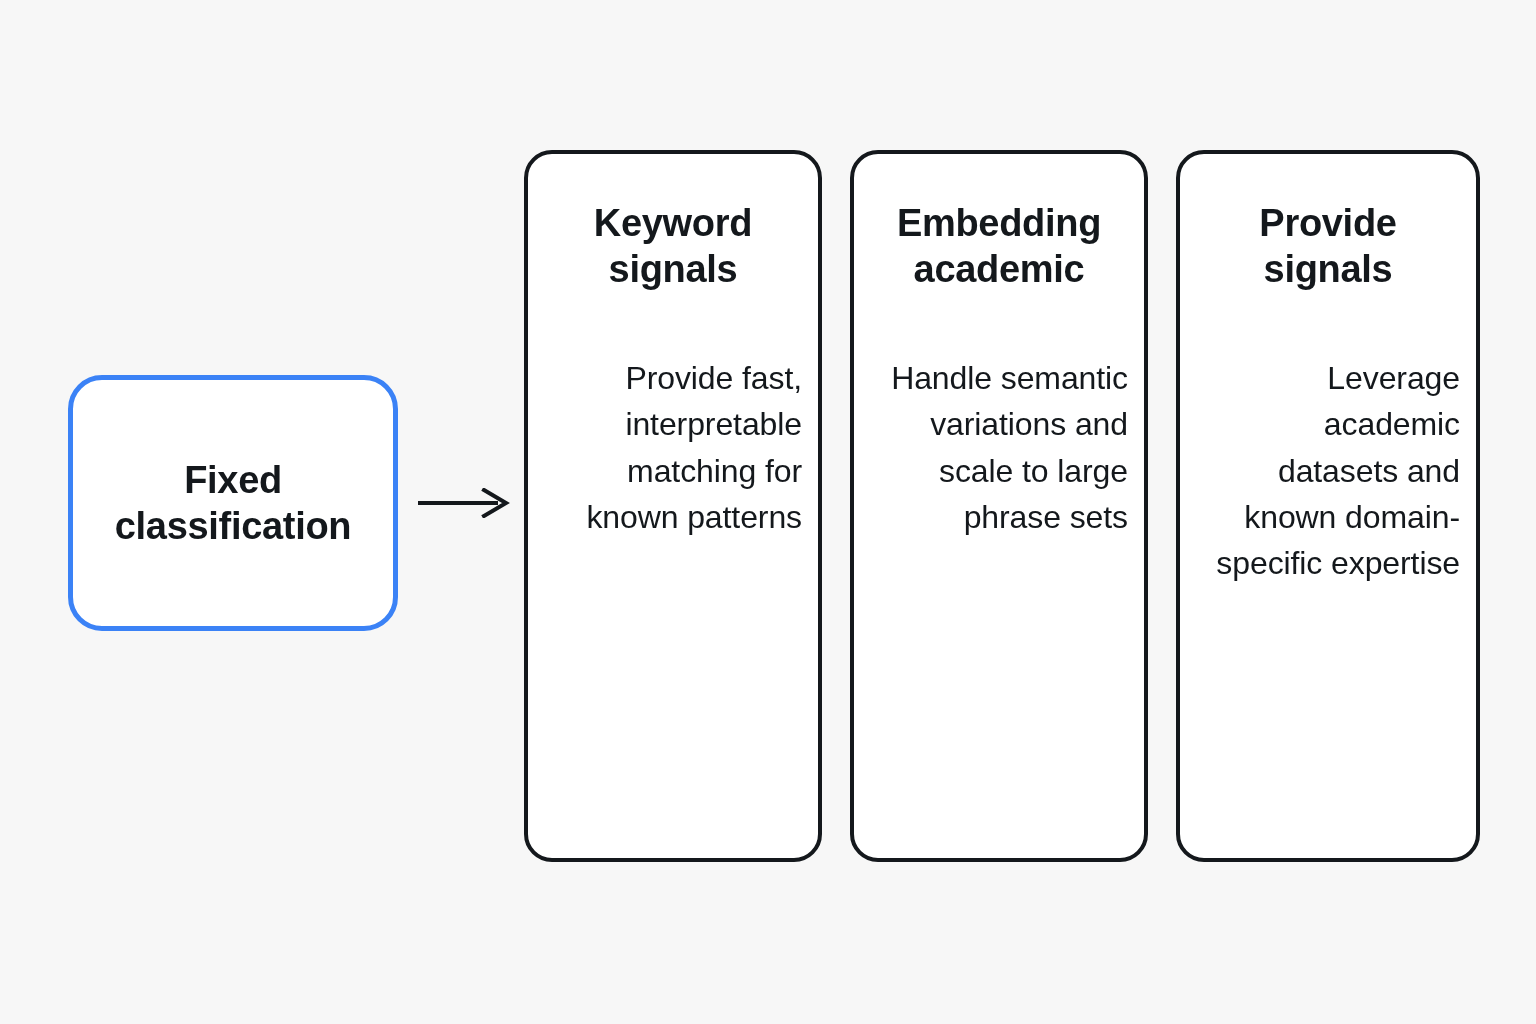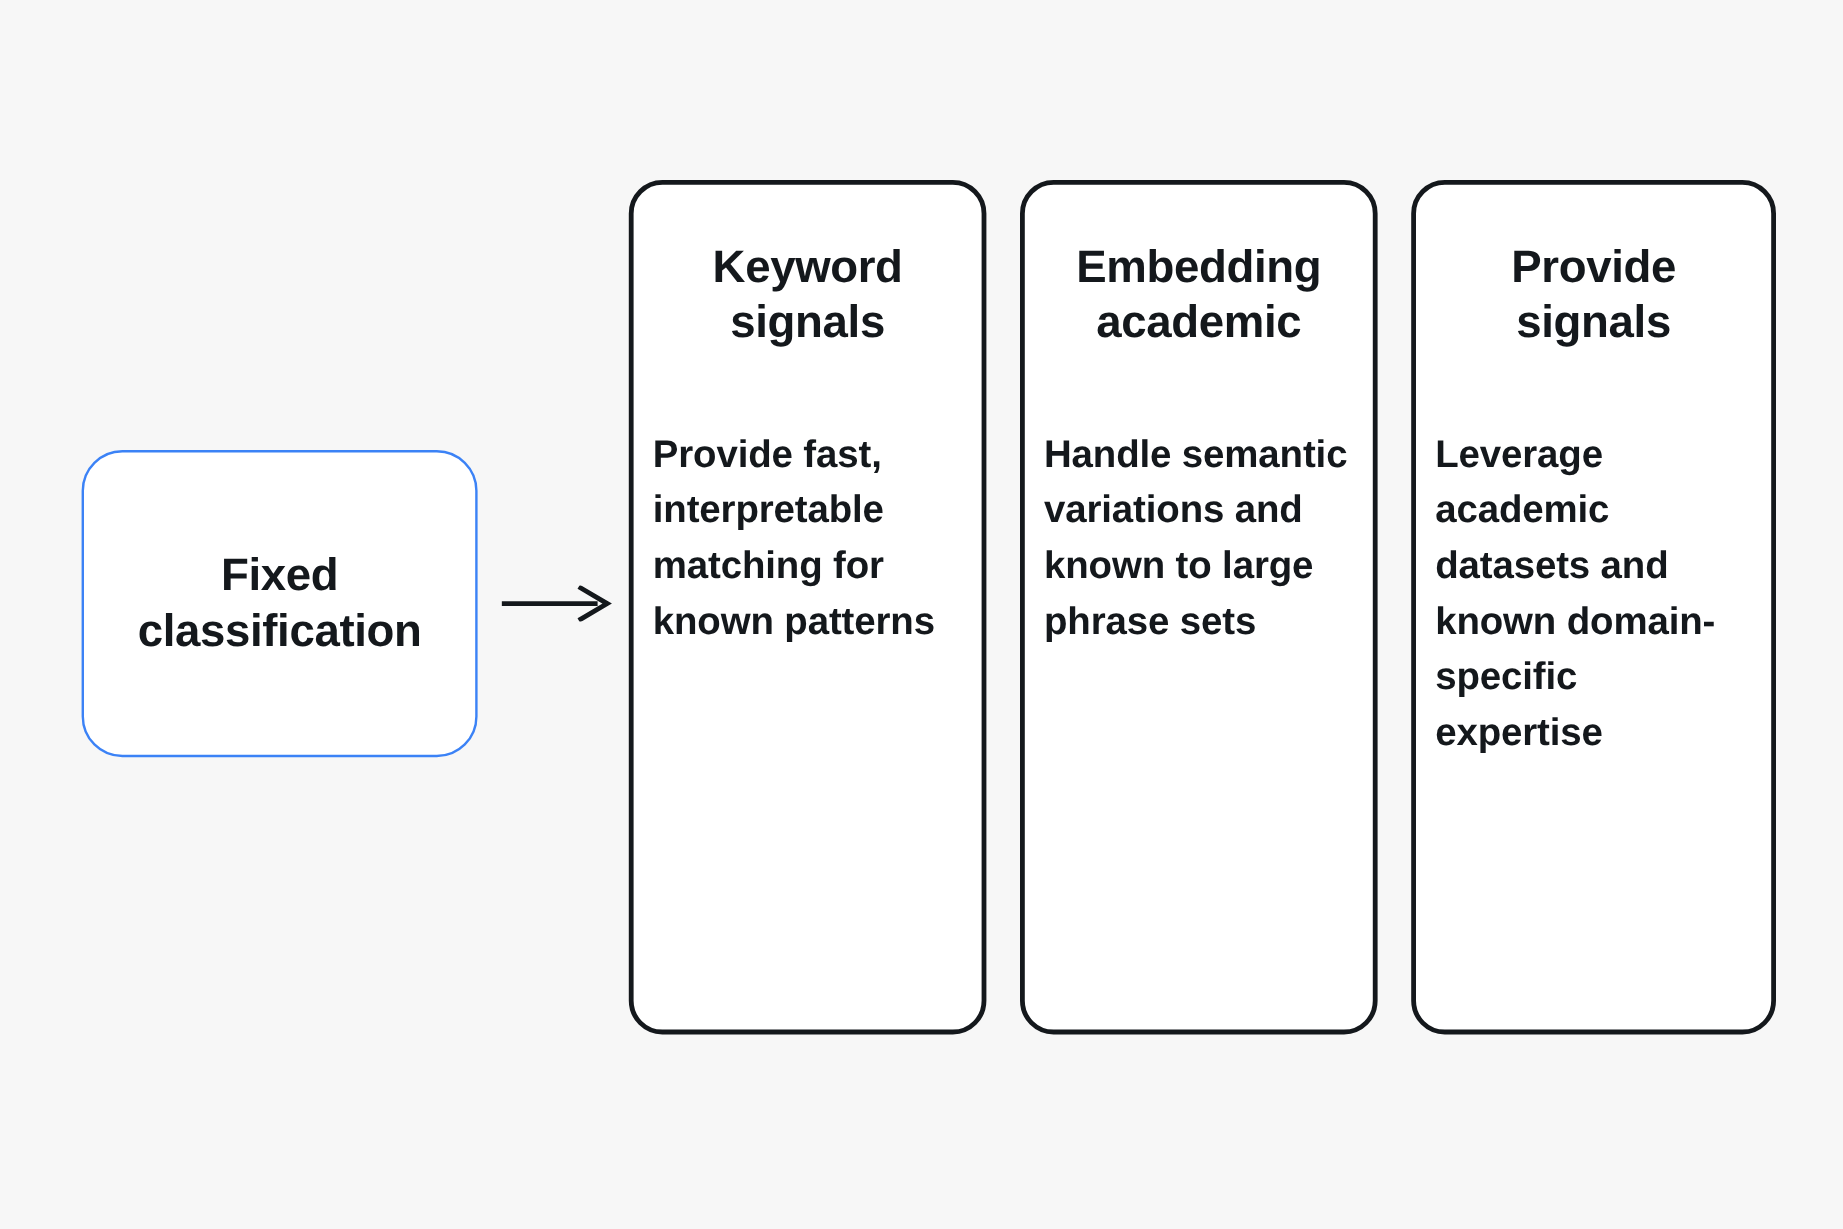--- a/index.html
+++ b/index.html
@@ -20,21 +20,21 @@
   }
 
   
   .source-node {
     position: absolute;
     left: 68px;
     top: 375px;
     width: 330px;
     height: 256px;
     box-sizing: border-box;
-    border: 2px solid #3b82f6;
+    border: 5px solid #3b82f6;
     border-radius: 34px;
     background: #ffffff;
     display: flex;
     align-items: center;
     justify-content: center;
   }
   .source-label {
     font-size: 38px;
     font-weight: bold;
     color: #14181c;
@@ -81,23 +81,23 @@
     font-size: 38px;
     font-weight: bold;
     color: #14181c;
     text-align: center;
     line-height: 1.22;
     letter-spacing: -0.3px;
   }
   .card-body {
     margin-top: 62px;
     font-size: 32px;
-    font-weight: bold;
+    font-weight: normal;
     color: #14181c;
-    text-align: left;
+    text-align: right;
     line-height: 1.45;
     letter-spacing: -0.1px;
   }
 </style>
 </head>
 <body>
 
 <div class="canvas">
 
   <div class="source-node">
@@ -113,21 +113,21 @@
 
   <div class="cards">
 
     <div class="card card-1">
       <div class="card-title">Keyword signals</div>
       <div class="card-body">Provide fast, interpretable matching for known patterns</div>
     </div>
 
     <div class="card card-2">
       <div class="card-title">Embedding academic</div>
-      <div class="card-body">Handle semantic variations and known to large phrase sets</div>
+      <div class="card-body">Handle semantic variations and scale to large phrase sets</div>
     </div>
 
     <div class="card card-3">
       <div class="card-title">Provide signals</div>
       <div class="card-body">Leverage academic datasets and known domain-specific expertise</div>
     </div>
 
   </div>
 
 </div>

